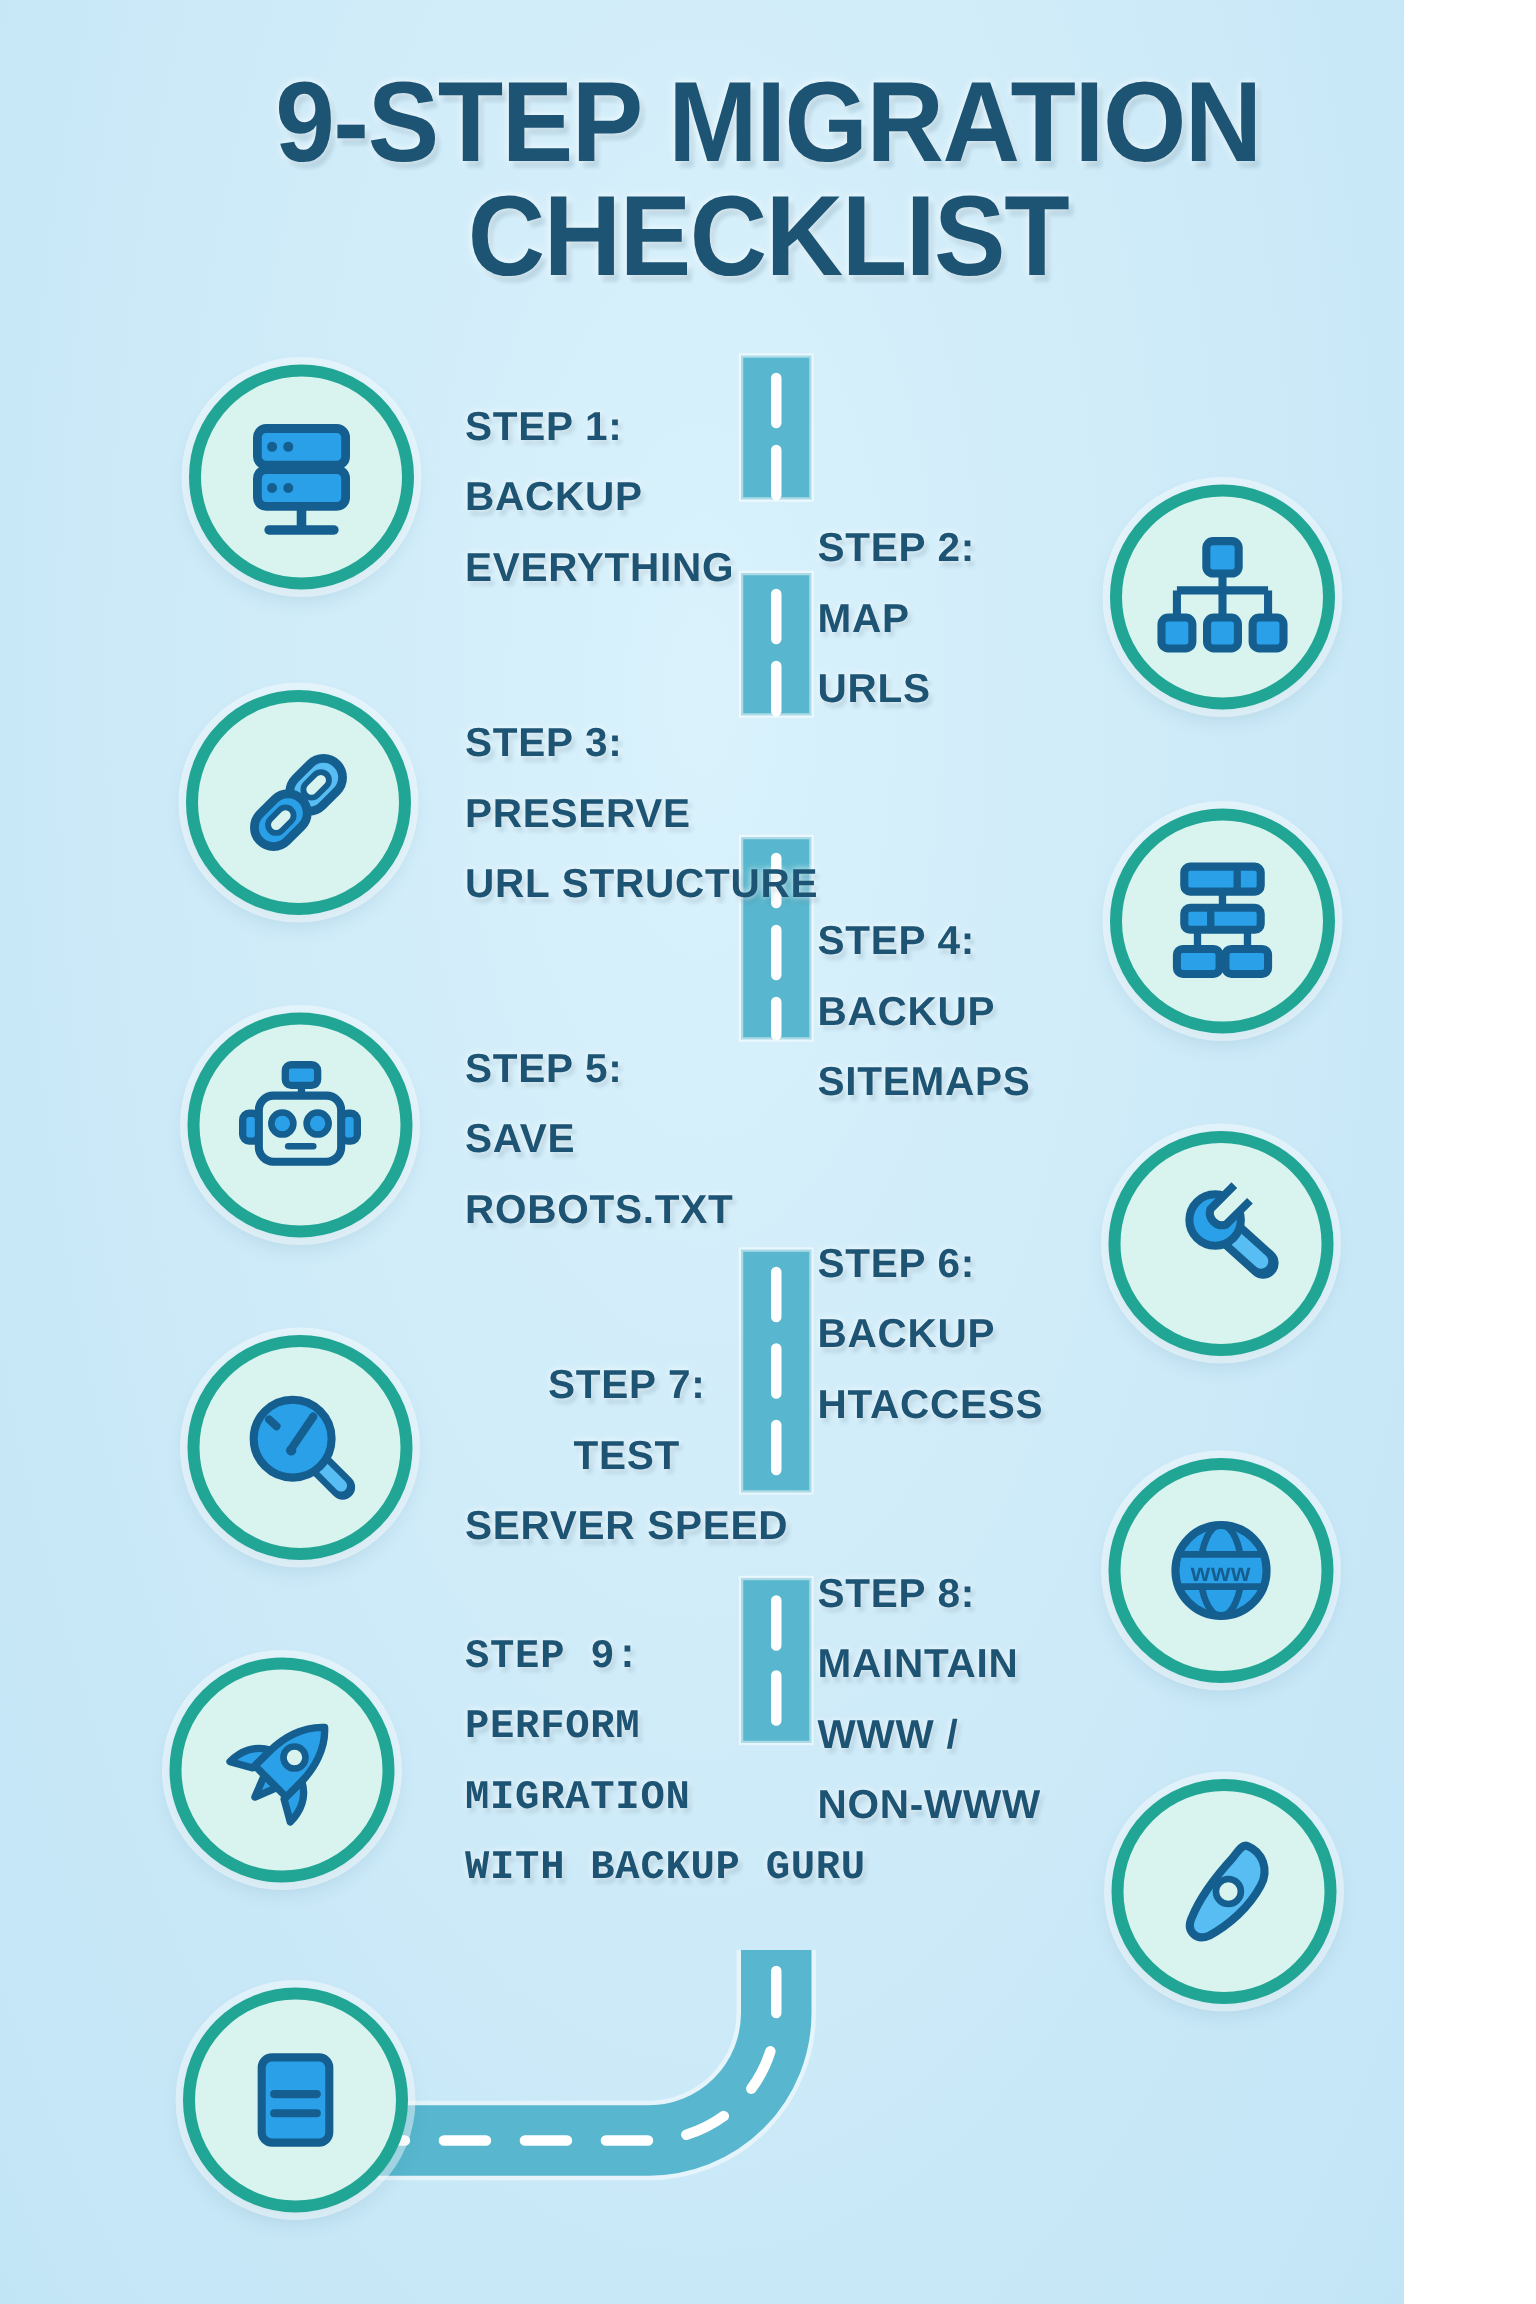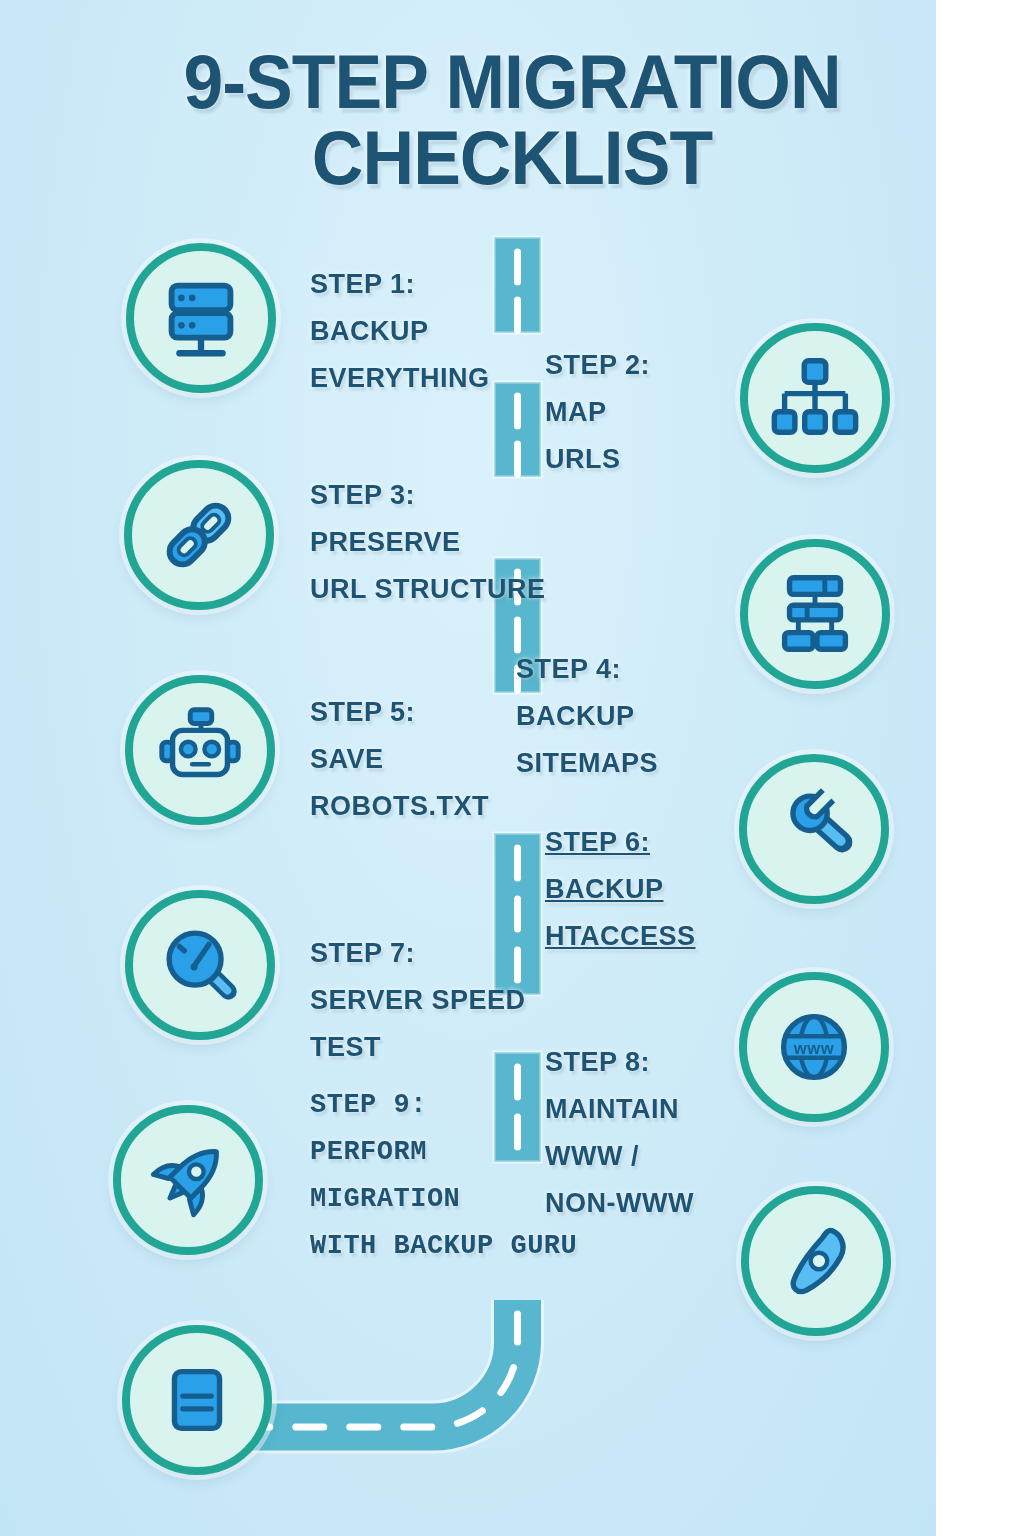--- a/index.html
+++ b/index.html
@@ -16,24 +16,24 @@
     color:var(--text);font-weight:bold;font-size:76px;line-height:76px;letter-spacing:-1px;
     transform:scaleX(.94);
     text-shadow:0 0 6px rgba(255,255,255,.85), 3px 4px 3px rgba(20,70,100,.18);}
   .step{position:absolute;z-index:3;color:var(--text);font-weight:bold;font-size:27px;
     line-height:47px;letter-spacing:.5px;white-space:nowrap;
     text-shadow:0 0 5px rgba(255,255,255,.85), 2px 3px 3px rgba(20,70,100,.18);}
   .step.right{width:220px;text-align:left;}
   .s1{left:310px;top:261px;}
   .s2{left:545px;top:342px;}
   .s3{left:310px;top:472px;}
-  .s4{left:516px;top:604px;margin-top:42px;}
+  .s4{left:545px;top:604px;}
   .s5{left:310px;top:689px;}
-  .s6{left:545px;top:819px;text-decoration:underline;}
-  .s7{left:310px;top:930px;}
+  .s6{left:545px;top:819px;}
+  .s7{left:310px;top:900px;text-align:center;}
   .s8{left:545px;top:1039px;}
   .s9{left:310px;top:1082px;font-family:Liberation Mono, monospace;}
   .badge{position:absolute;z-index:2;width:150px;height:150px;border-radius:50%;
     box-sizing:border-box;background:var(--circle-fill);border:8px solid var(--circle-ring);
     box-shadow:0 0 0 5px rgba(255,255,255,.45), 0 6px 14px rgba(30,90,120,.14);
     display:flex;align-items:center;justify-content:center;text-align:center;}
   .c1{left:126px;top:243px;}  .c2{left:740px;top:323px;}
   .c3{left:124px;top:460px;}  .c4{left:740px;top:539px;}
   .c5{left:125px;top:675px;}  .c6{left:739px;top:754px;}
   .c7{left:125px;top:890px;}  .c8{left:739px;top:972px;}
@@ -242,22 +242,22 @@
   </div>
 
   <div class="step right s6">
     <div>STEP 6:</div>
     <div>BACKUP</div>
     <div>HTACCESS</div>
   </div>
 
   <div class="step s7">
     <div>STEP 7:</div>
+    <div>TEST</div>
     <div>SERVER SPEED</div>
-    <div>TEST</div>
   </div>
 
   <div class="step right s8">
     <div>STEP 8:</div>
     <div>MAINTAIN</div>
     <div>WWW /</div>
     <div>NON-WWW</div>
   </div>
 
   <div class="step s9">

